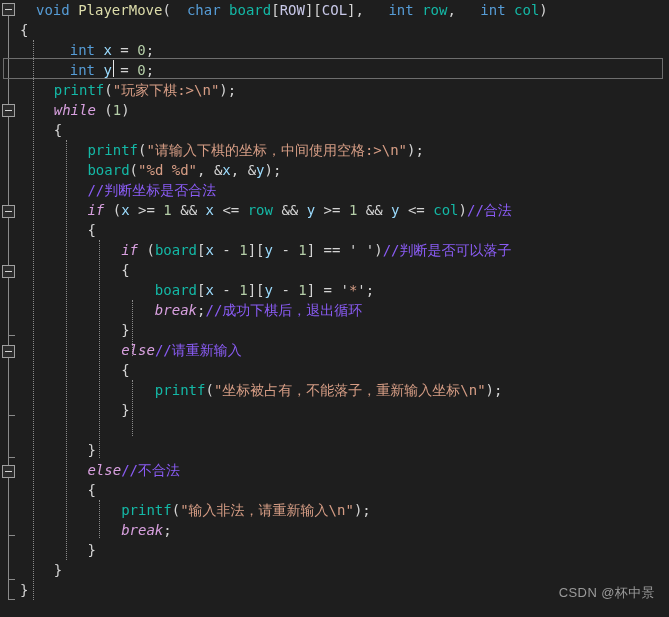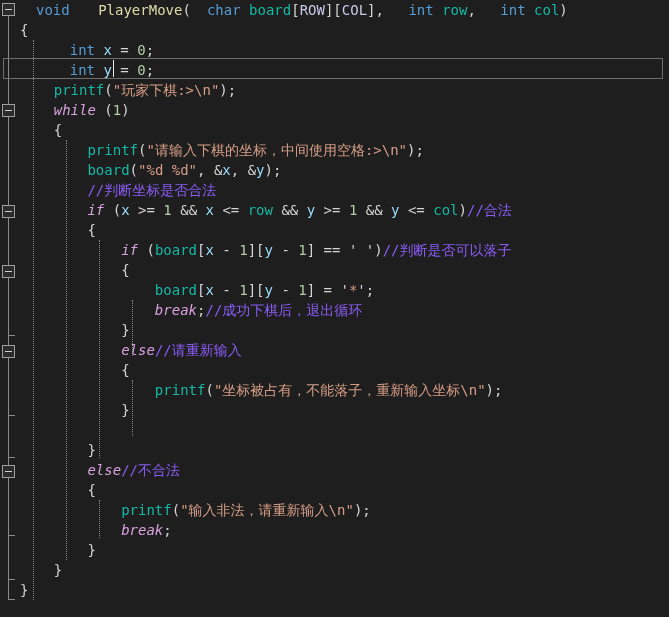--- a/index.html
+++ b/index.html
@@ -104,21 +104,21 @@
     left: 113px;
     top: 60px;
     width: 1px;
     height: 17px;
     background: #e8e8e8;
   }
 
   
   .kw   { color: #569cd6; margin-left: 16px; }  
   .ctl  { color: #d8a0df; font-style: italic; }  
-  .fn   { color: #dcdcaa; margin-left: 20px; }  
+  .fn   { color: #dcdcaa; }  
   .str  { color: #d69d85; }  
   .cmt  { color: #8b5cf6; }  
   .var  { color: #9cdcfe; }  
   .mac  { color: #c8c8e8; }  
   .pln  { color: #14b8a6; }  
   .pun  { color: #d4d4d4; }  
   .num  { color: #b5cea8; }  
 
   
   .watermark {
@@ -229,13 +229,14 @@
     <div class="line">        <span class="pun">}</span></div>
 
     <div class="line">    <span class="pun">}</span></div>
 
     <div class="line"><span class="pun">}</span></div>
   </div>
 
   <div class="current-line-box"></div>
   <div class="caret"></div>
 
+  <div class="watermark">CSDN @杯中景</div>
 </div>
 
 </body></html>

